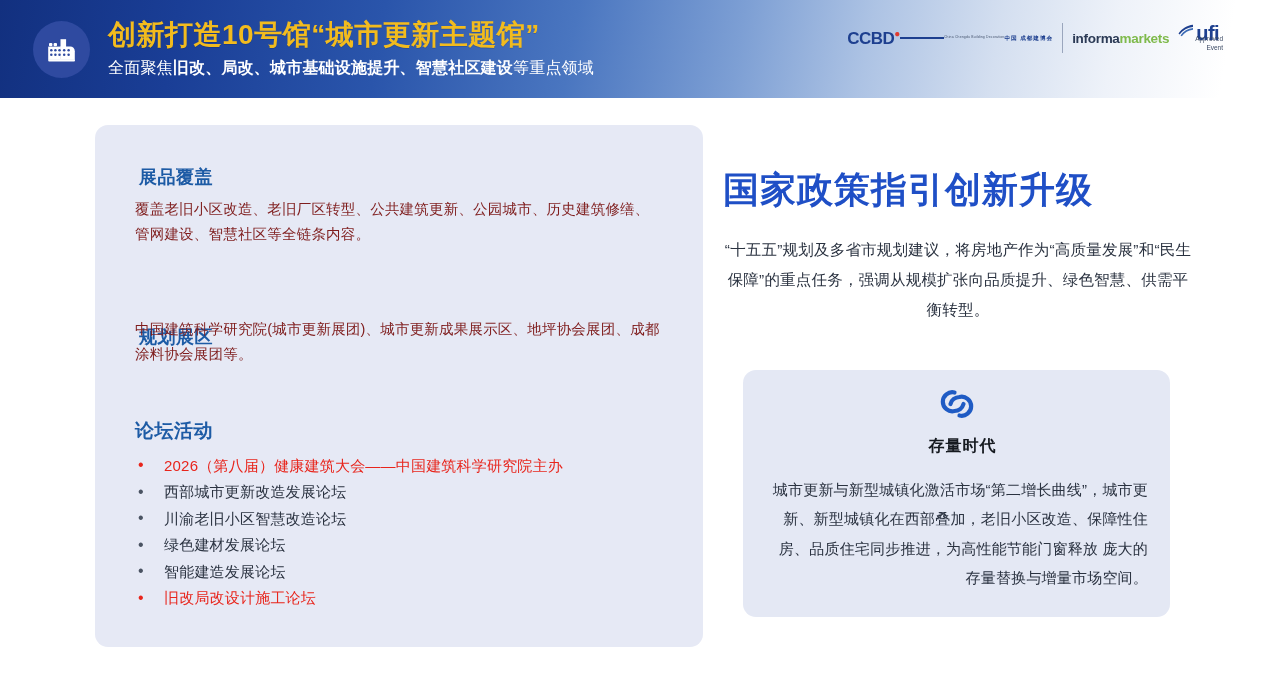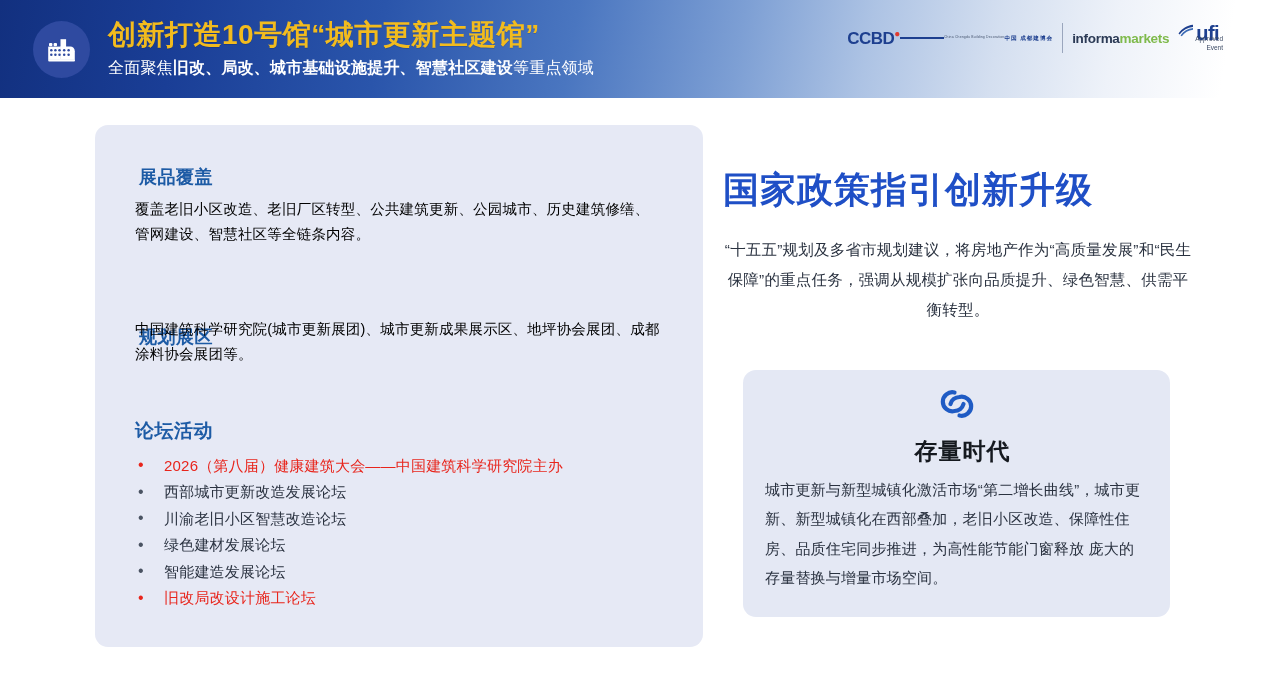--- a/index.html
+++ b/index.html
@@ -166,21 +166,21 @@
   .sec-heading {
     position: absolute;
     font-size: 18px;
     font-weight: bold;
     color: #1d5ba5;
     letter-spacing: .5px;
   }
   .sec-body {
     position: absolute;
     font-size: 14.5px;
-    color: #000000;
+    color: #7f1d1d;
     line-height: 1.72;
     letter-spacing: .2px;
   }
   #sec1-heading { left: 44px; top: 40px; }
   #sec1-body    { left: 40px; top: 72px; width: 528px; }
   #sec2-heading { left: 44px; top: 176px; margin-top: 24px; }
   #sec2-body    { left: 40px; top: 192px; width: 530px; }
   #sec3-heading { left: 40px; top: 293px; font-size: 19px; text-align: right; }
 
   #forum-list {
@@ -247,33 +247,33 @@
   #chain-icon-wrap {
     position: absolute;
     left: 0; right: 0; top: 14px;
     display: flex;
     justify-content: center;
   }
   #stock-card-title {
     position: absolute;
     left: 0; right: 0; top: 66px;
     text-align: center;
-    font-size: 23px;
+    font-size: 16px;
     font-weight: bold;
     color: #15191f;
     letter-spacing: 1px;
     padding-left: 12px;
   }
   #stock-card-body {
     position: absolute;
     left: 22px; right: 22px; top: 105px;
     font-size: 15px;
     color: #2a3240;
     line-height: 1.96;
-    text-align: left;
+    text-align: right;
     letter-spacing: .2px;
   }
 </style>
 </head>
 <body>
 
 <div id="header-band">
 
   <div id="header-icon-circle">
     <svg width="30" height="26" viewBox="0 0 30 26">

